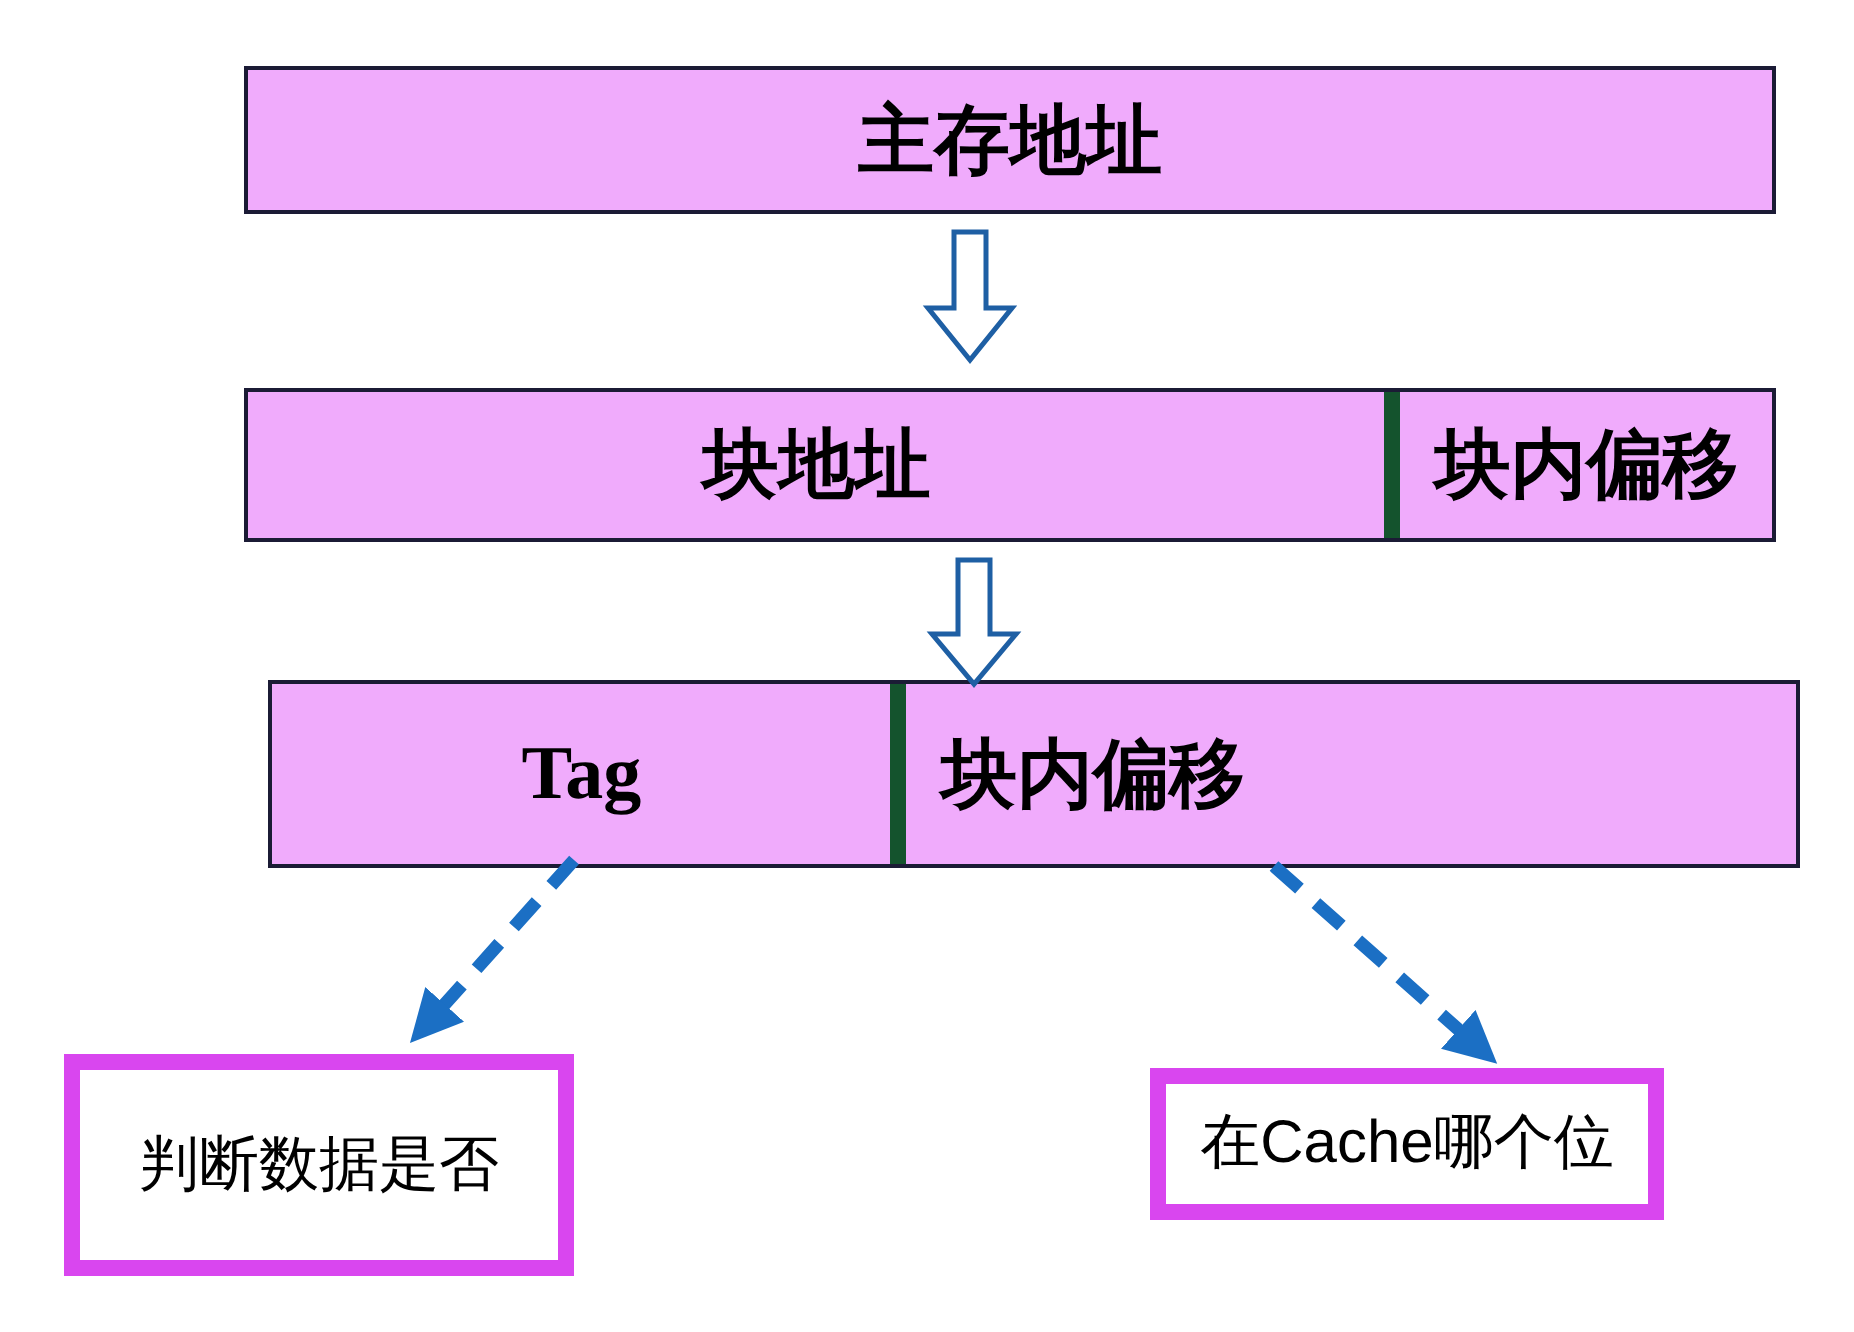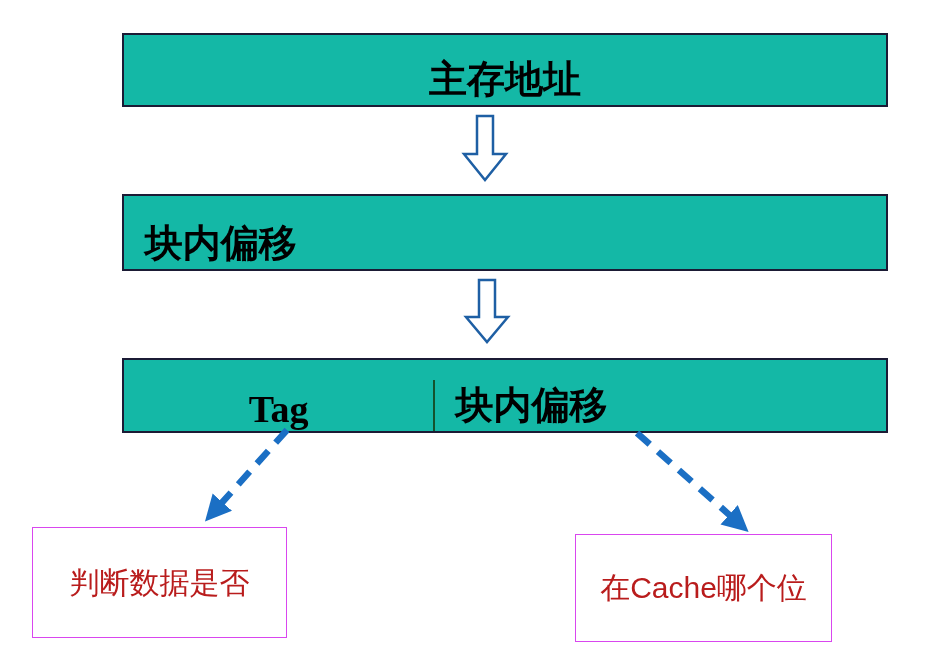--- a/index.html
+++ b/index.html
@@ -13,75 +13,75 @@
     height: 666px;
     background: #ffffff;
     overflow: hidden;
     font-family: "Liberation Serif", "DejaVu Serif", serif;
   }
   .bar {
     position: absolute;
     left: 122px;
     width: 766px;
     display: flex;
-    background: #14b8a6;
+    background: #f0abfc;
     border: 2px solid #1b1b35;
     box-sizing: border-box;
-    align-items: flex-end;
   }
   #bar1 { top: 33px;  height: 74px; }
   #bar2 { top: 194px; height: 77px; }
-  #bar3 { top: 358px; height: 75px; }
+  #bar3 { top: 340px; height: 94px; margin-left: 12px; }
   .cell {
     display: flex;
     align-items: center;
     justify-content: center;
     box-sizing: border-box;
     font-weight: bold;
     font-size: 38px;
     color: #000000;
     white-space: nowrap;
     overflow: hidden;
   }
-  .cell + .cell { border-left: 2px solid #14532d; }
+  .cell + .cell { border-left: 8px solid #14532d; }
   .note {
     position: absolute;
     background: #ffffff;
-    border: 1px solid #d946ef;
+    border: 8px solid #d946ef;
     box-sizing: border-box;
     display: flex;
     flex-direction: row;
     align-items: center;
     justify-content: center;
     text-align: center;
     font-family: "Liberation Sans", "DejaVu Sans", sans-serif;
     font-size: 30px;
     line-height: 40px;
-    color: #b91c1c;
+    color: #000000;
     white-space: nowrap;
   }
   #note-tag   { left: 32px;  top: 527px; width: 255px; height: 111px; }
-  #note-index { left: 575px; top: 534px; width: 257px; height: 108px; }
+  #note-index { left: 575px; top: 534px; width: 257px; height: 76px; }
   svg.overlay {
     position: absolute;
     left: 0;
     top: 0;
     pointer-events: none;
   }
 </style>
 </head>
 <body>
 
 <div class="canvas">
 
   <div class="bar" id="bar1">
     <div class="cell" style="width:100%">主存地址</div>
   </div>
 
   <div class="bar" id="bar2">
+    <div class="cell" style="width:74.6%">块地址</div>
     <div class="cell" style="width:25.4%">块内偏移</div>
   </div>
 
   <div class="bar" id="bar3">
     <div class="cell" style="width:40.6%">Tag</div>
     <div class="cell" style="width:25.5%">块内偏移</div>
   </div>
 
   <svg class="overlay" width="927" height="666" viewBox="0 0 927 666">
     <defs>

